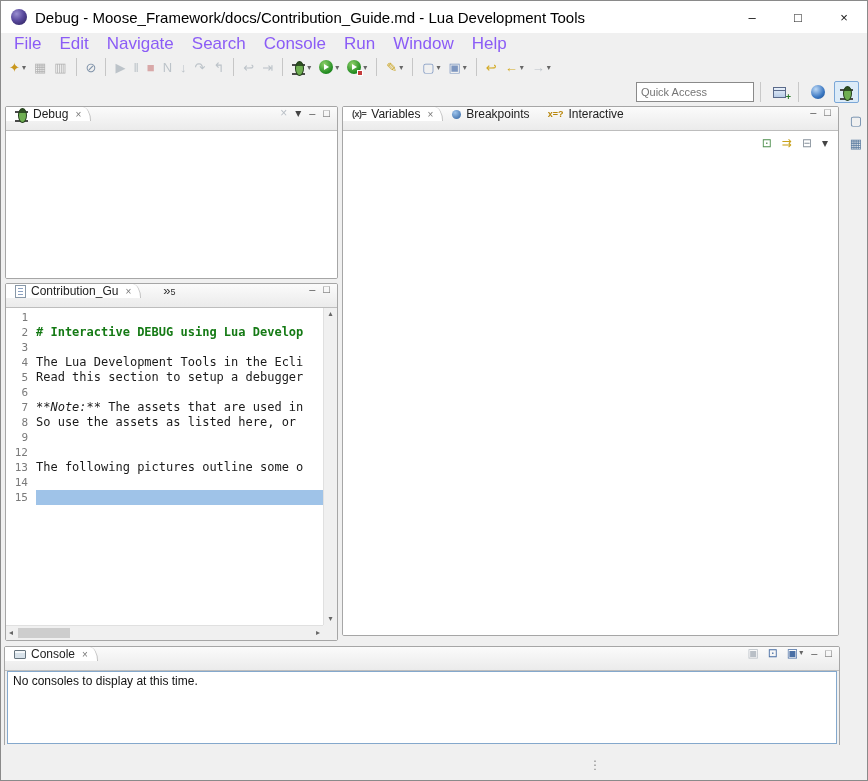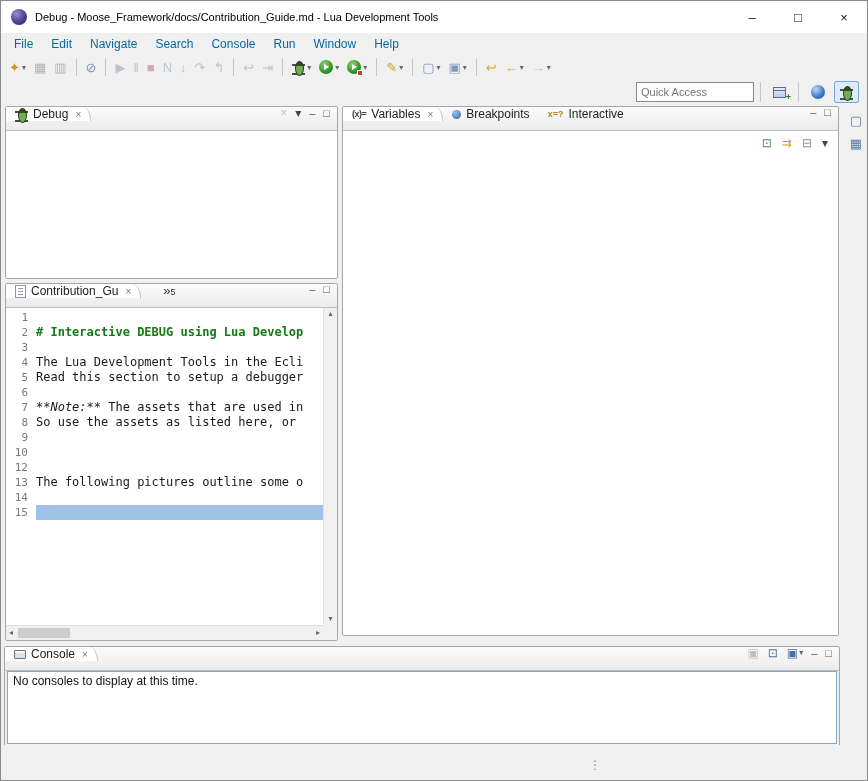--- a/index.html
+++ b/index.html
@@ -4,27 +4,27 @@
 <style>
   * { box-sizing: border-box; margin:0; padding:0; }
   html,body { width:868px; height:781px; }
   body { font-family:"Liberation Sans", sans-serif; background:#f0f0f0; overflow:hidden; position:relative; }
   .window { position:absolute; inset:0; border:1px solid #8a8a8a; background:#f0f0f0; }
 
   
   .titlebar { position:absolute; left:0; top:0; width:100%; height:32px; background:#ffffff; display:flex; align-items:center; }
   .app-icon { width:16px; height:16px; border-radius:50%; margin:0 8px 0 10px; flex:0 0 auto;
     background:radial-gradient(circle at 35% 30%, #9a8fd0 0%, #5a4a9e 45%, #241a52 100%); }
-  .title-text { font-size:11px; color:#000; white-space:nowrap; }
+  .title-text { font-size:15px; color:#000; white-space:nowrap; }
   .win-controls { margin-left:auto; display:flex; height:100%; }
   .win-btn { width:46px; height:100%; display:flex; align-items:center; justify-content:center; font-size:13px; color:#111; }
 
   
   .menubar { position:absolute; top:32px; left:0; width:100%; height:21px; background:#f0f0f0; display:flex; align-items:center; padding-left:4px; }
-  .menu-item { font-size:12px; padding:2px 9px; color:#0369a1; }
+  .menu-item { font-size:17px; padding:2px 9px; color:#8b5cf6; }
 
   
   .toolbar { position:absolute; top:53px; left:0; width:100%; height:26px; display:flex; align-items:center; padding:0 5px; gap:2px; }
   .tb-btn { height:22px; display:flex; align-items:center; padding:0 3px; gap:2px; }
   .tb-glyph { font-size:13px; line-height:1; }
   .tb-dd { font-size:8px; color:#666; }
   .tb-sep { width:1px; height:18px; background:#c6c6c6; margin:0 4px; }
 
   .icon-bug { position:relative; width:13px; height:13px; display:inline-block; }
   .icon-bug::before { content:""; position:absolute; left:0; top:3px; width:13px; height:7px;
@@ -316,24 +316,20 @@
           </div>
           <div class="ed-line">
             <span class="ln">8</span>
             <span class="code"><span>So use the assets as listed here, or </span></span>
           </div>
           <div class="ed-line">
             <span class="ln">9</span>
             <span class="code"></span>
           </div>
           <div class="ed-line">
-            <span class="ln">10</span>
-            <span class="code"></span>
-          </div>
-          <div class="ed-line">
             <span class="ln">12</span>
             <span class="code"></span>
           </div>
           <div class="ed-line">
             <span class="ln">13</span>
             <span class="code"><span>The following pictures outline some o</span></span>
           </div>
           <div class="ed-line">
             <span class="ln">14</span>
             <span class="code"></span>

